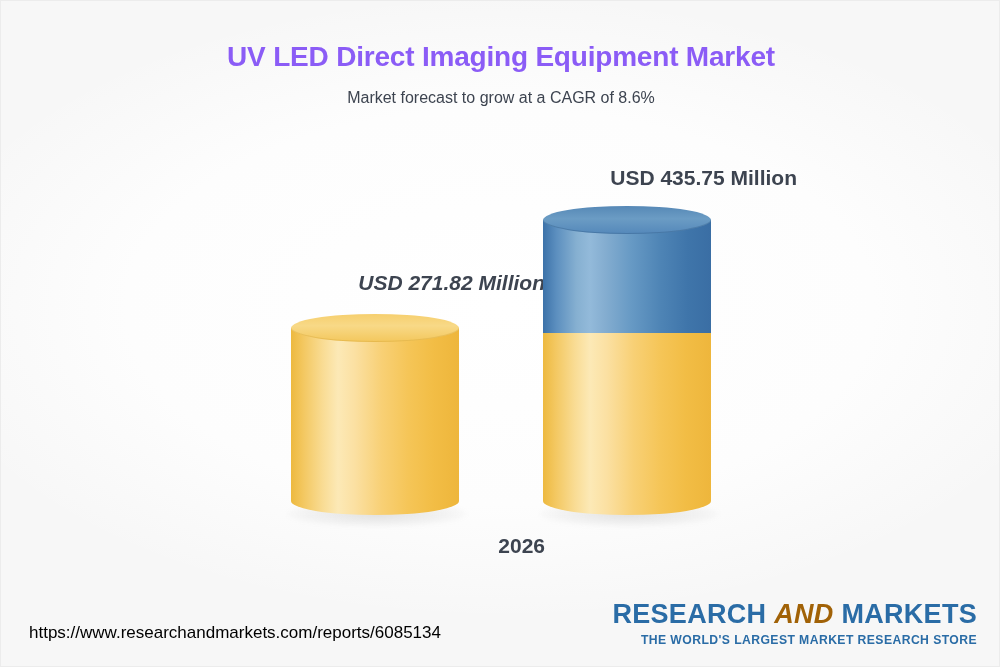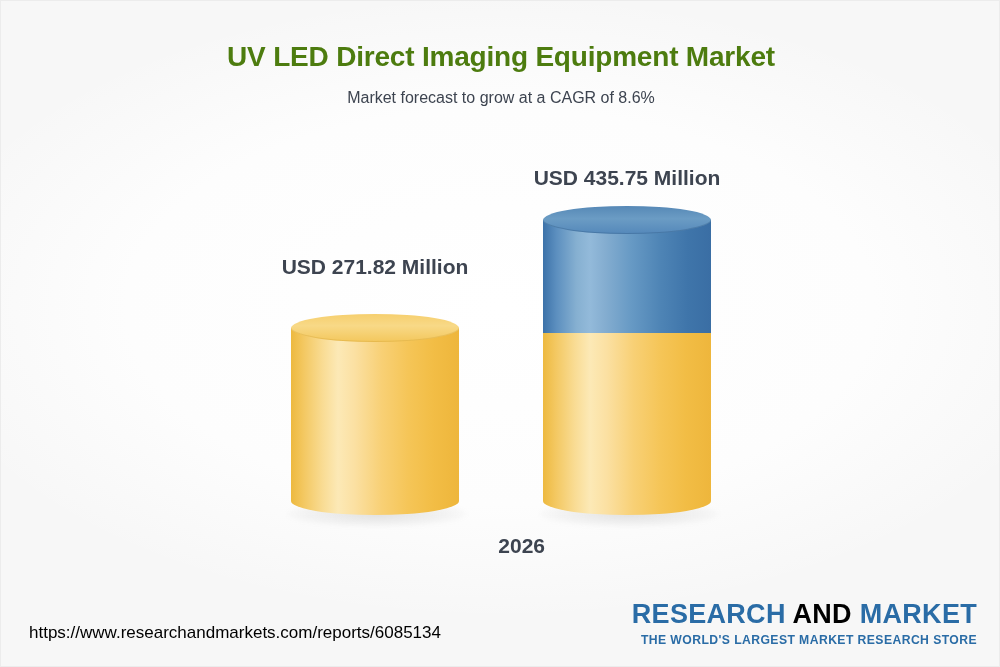--- a/index.html
+++ b/index.html
@@ -37,21 +37,21 @@
   
   #title {
     position: absolute;
     left: 0;
     top: 40px;
     width: 1000px;
     text-align: center;
     font-size: 28px;
     font-weight: bold;
     letter-spacing: -0.2px;
-    color: #4d7c0f;
+    color: #8b5cf6;
     white-space: nowrap;
   }
   #subtitle {
     position: absolute;
     left: 0;
     top: 88px;
     width: 1000px;
     text-align: center;
     font-size: 16px;
     font-weight: normal;
@@ -64,21 +64,21 @@
     position: absolute;
     left: 0;
     top: 0;
     width: 1000px;
     height: 667px;
   }
 
   .value-label {
     position: absolute;
     width: 340px;
-    text-align: center;
+    text-align: right;
     font-size: 21px;
     font-weight: bold;
     color: #3d4450;
     white-space: nowrap;
   }
 
   .cat-label {
     position: absolute;
     width: 340px;
     text-align: right;
@@ -168,42 +168,43 @@
     line-height: 1;
   }
   #logo-main {
     font-size: 27px;
     font-weight: bold;
     letter-spacing: 0.3px;
     color: #2a6ca6;
     white-space: nowrap;
   }
   #logo-main .and {
-    color: #000000;
+    color: #a16207;
+    font-style: italic;
   }
   #logo-tagline {
     margin-top: 6px;
     font-size: 12.2px;
     font-weight: bold;
     letter-spacing: 0.42px;
     color: #2a6ca6;
     white-space: nowrap;
   }
 </style>
 </head>
 <body>
 
 <div id="canvas">
 
   <div id="title">UV LED Direct Imaging Equipment Market</div>
   <div id="subtitle">Market forecast to grow at a CAGR of 8.6%</div>
 
   <div id="plot">
 
-    <div class="value-label" style="left:204px; top:254px;">USD 271.82 Million</div>
+    <div class="value-label" style="left:204px; top:270px;font-style:italic;">USD 271.82 Million</div>
 
     <div class="cyl">
 
       <div class="cyl-shadow" style="left:286px; top:500px; width:180px; height:26px;"></div>
 
       <div class="cyl-body cyl-base fill-yellow" style="left:290px; top:327px; width:168px; height:187px;"></div>
 
       <div class="cyl-top top-yellow" style="left:290px; top:313px; width:168px; height:28px;"></div>
     </div>
 
@@ -221,17 +222,17 @@
 
       <div class="cyl-top top-blue" style="left:542px; top:205px; width:168px; height:28px;"></div>
     </div>
 
 
   </div>
 
   <div id="footer-url">https://www.researchandmarkets.com/reports/6085134</div>
 
   <div id="logo">
-    <div id="logo-main"><span>RESEARCH </span><span class="and">AND</span><span> MARKET</span></div>
+    <div id="logo-main"><span>RESEARCH </span><span class="and">AND</span><span> MARKETS</span></div>
     <div id="logo-tagline">THE WORLD'S LARGEST MARKET RESEARCH STORE</div>
   </div>
 
 </div>
 
 </body></html>

